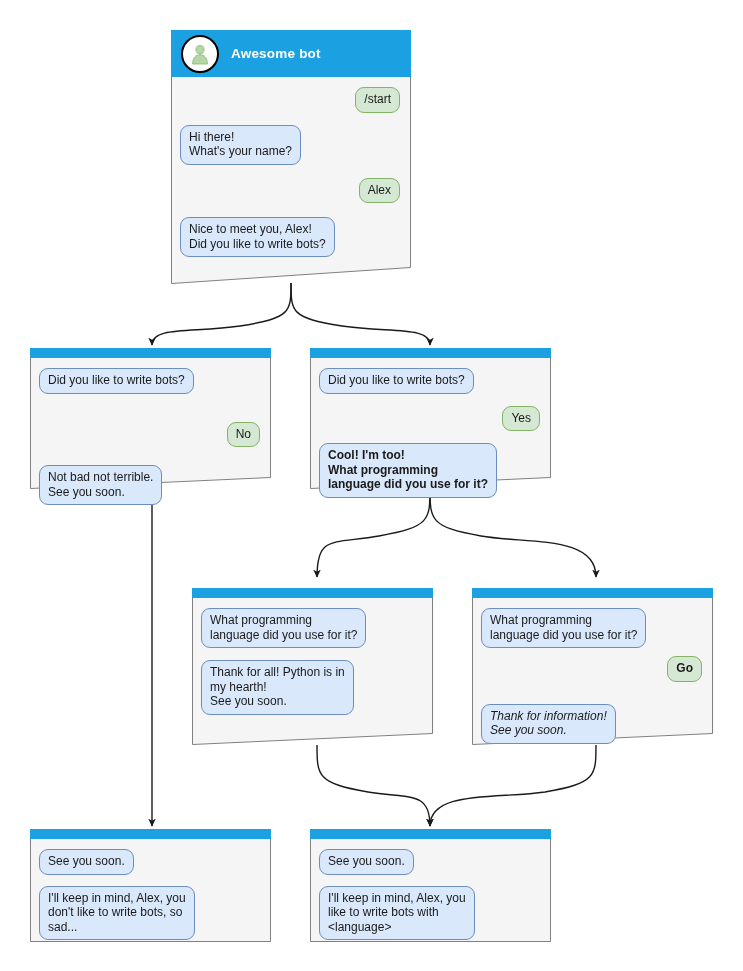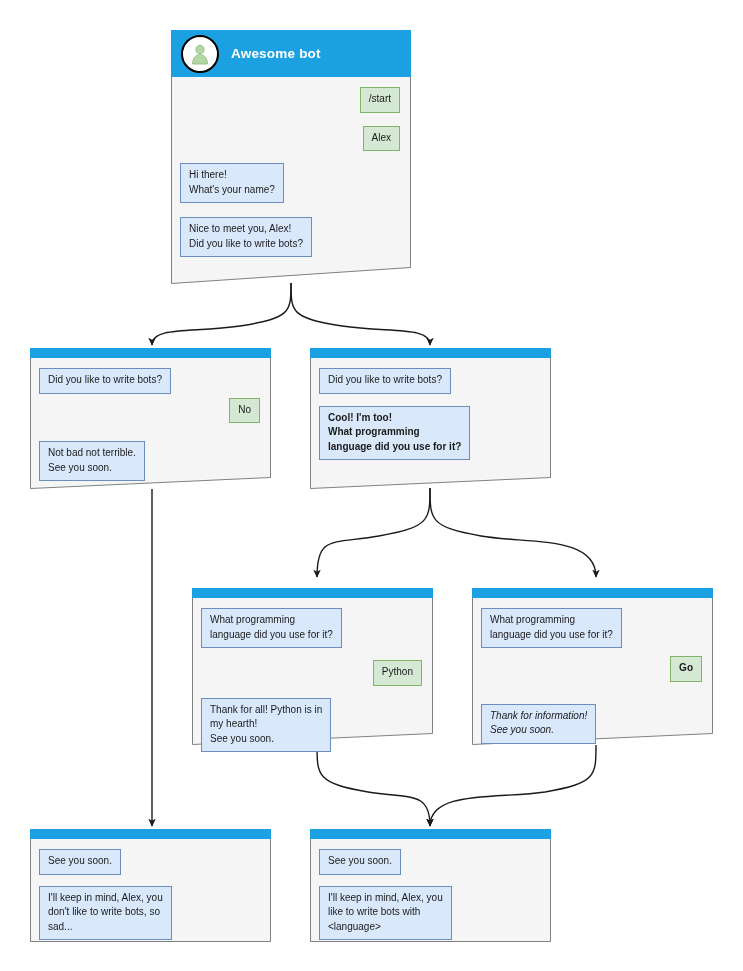--- a/index.html
+++ b/index.html
@@ -85,25 +85,25 @@
   .chat {
     position: absolute;
     left: 0;
     right: 0;
     box-sizing: border-box;
     padding: 10px 9px 0 9px;
   }
   .bubble {
     display: inline-block;
     box-sizing: border-box;
-    font-size: 10px;
+    font-size: 12px;
     line-height: 14.5px;
     color: #1a1a1a;
     padding: 4px 8px 5px 8px;
-    border-radius: 0;
+    border-radius: 9px;
     border: 1px solid;
     white-space: pre-line;
     max-width: 86%;
   }
   .bubble.bot {
     background: #dae8fc;
     border-color: #6c8ebf;
   }
   .bubble.user {
     background: #d5e8d4;
@@ -146,65 +146,68 @@
             <circle cx="12" cy="7.6" r="4.1" fill="#b5d6a7" stroke="#8cbf7a" stroke-width="0.9"></circle>
             <path d="M 4.6 22 C 4.6 15.4 8.0 12.7 12 12.7 C 16 12.7 19.4 15.4 19.4 22 Z" fill="#b5d6a7" stroke="#8cbf7a" stroke-width="0.9"></path>
           </svg>
         </div>
         <span class="bot-title">Awesome bot</span>
       </div>
       <div class="chat" style="top:47px;">
         <div class="row right">
           <span class="bubble user">/start</span>
         </div>
-        <div class="row right" style="margin-top:13px;">
-          <span class="bubble user">Alex</span>
-        </div>
         <div class="row left" style="margin-top:12px;">
           <span class="bubble bot">Hi there!
 What's your name?</span>
         </div>
+        <div class="row right" style="margin-top:13px;">
+          <span class="bubble user">Alex</span>
+        </div>
         <div class="row left" style="margin-top:14px;">
           <span class="bubble bot">Nice to meet you, Alex!
 Did you like to write bots?</span>
         </div>
       </div>
     </div>
   </div>
 
   <div class="node" style="left:30px; top:348px; width:241px; height:141px;">
     <svg class="node-shape" viewBox="0 0 241 141" preserveAspectRatio="none">
       <path d="M 0.5,0.5 L 240.5,0.5 L 240.5,129.5 L 0.5,140.5 Z" fill="#f5f5f5" stroke="#808080" stroke-width="1"></path>
     </svg>
     <div class="node-inner">
       <div class="node-header"></div>
       <div class="chat" style="top:10px;">
         <div class="row left">
           <span class="bubble bot">Did you like to write bots?</span>
         </div>
-        <div class="row right" style="margin-top:4px;">
+        <div class="row right" style="margin-top:28px;">
           <span class="bubble user">No</span>
         </div>
         <div class="row left" style="margin-top:18px;">
           <span class="bubble bot">Not bad not terrible.
 See you soon.</span>
         </div>
       </div>
     </div>
   </div>
 
   <div class="node" style="left:310px; top:348px; width:241px; height:141px;">
     <svg class="node-shape" viewBox="0 0 241 141" preserveAspectRatio="none">
       <path d="M 0.5,0.5 L 240.5,0.5 L 240.5,129.5 L 0.5,140.5 Z" fill="#f5f5f5" stroke="#808080" stroke-width="1"></path>
     </svg>
     <div class="node-inner">
       <div class="node-header"></div>
       <div class="chat" style="top:10px;">
         <div class="row left">
           <span class="bubble bot">Did you like to write bots?</span>
+        </div>
+        <div class="row right" style="margin-top:12px;">
+          <span class="bubble user">Yes</span>
         </div>
         <div class="row left" style="margin-top:12px;font-weight:bold;">
           <span class="bubble bot">Cool! I'm too!
 What programming
 language did you use for it?</span>
         </div>
       </div>
     </div>
   </div>
 
@@ -212,23 +215,20 @@
     <svg class="node-shape" viewBox="0 0 241 157" preserveAspectRatio="none">
       <path d="M 0.5,0.5 L 240.5,0.5 L 240.5,145.5 L 0.5,156.5 Z" fill="#f5f5f5" stroke="#808080" stroke-width="1"></path>
     </svg>
     <div class="node-inner">
       <div class="node-header"></div>
       <div class="chat" style="top:10px;">
         <div class="row left">
           <span class="bubble bot">What programming
 language did you use for it?</span>
         </div>
-        <div class="row right" style="margin-top:12px;">
-          <span class="bubble user">Python</span>
-        </div>
         <div class="row left" style="margin-top:12px;">
           <span class="bubble bot">Thank for all! Python is in
 my hearth!
 See you soon.</span>
         </div>
       </div>
     </div>
   </div>
 
   <div class="node" style="left:472px; top:588px; width:241px; height:157px;">

